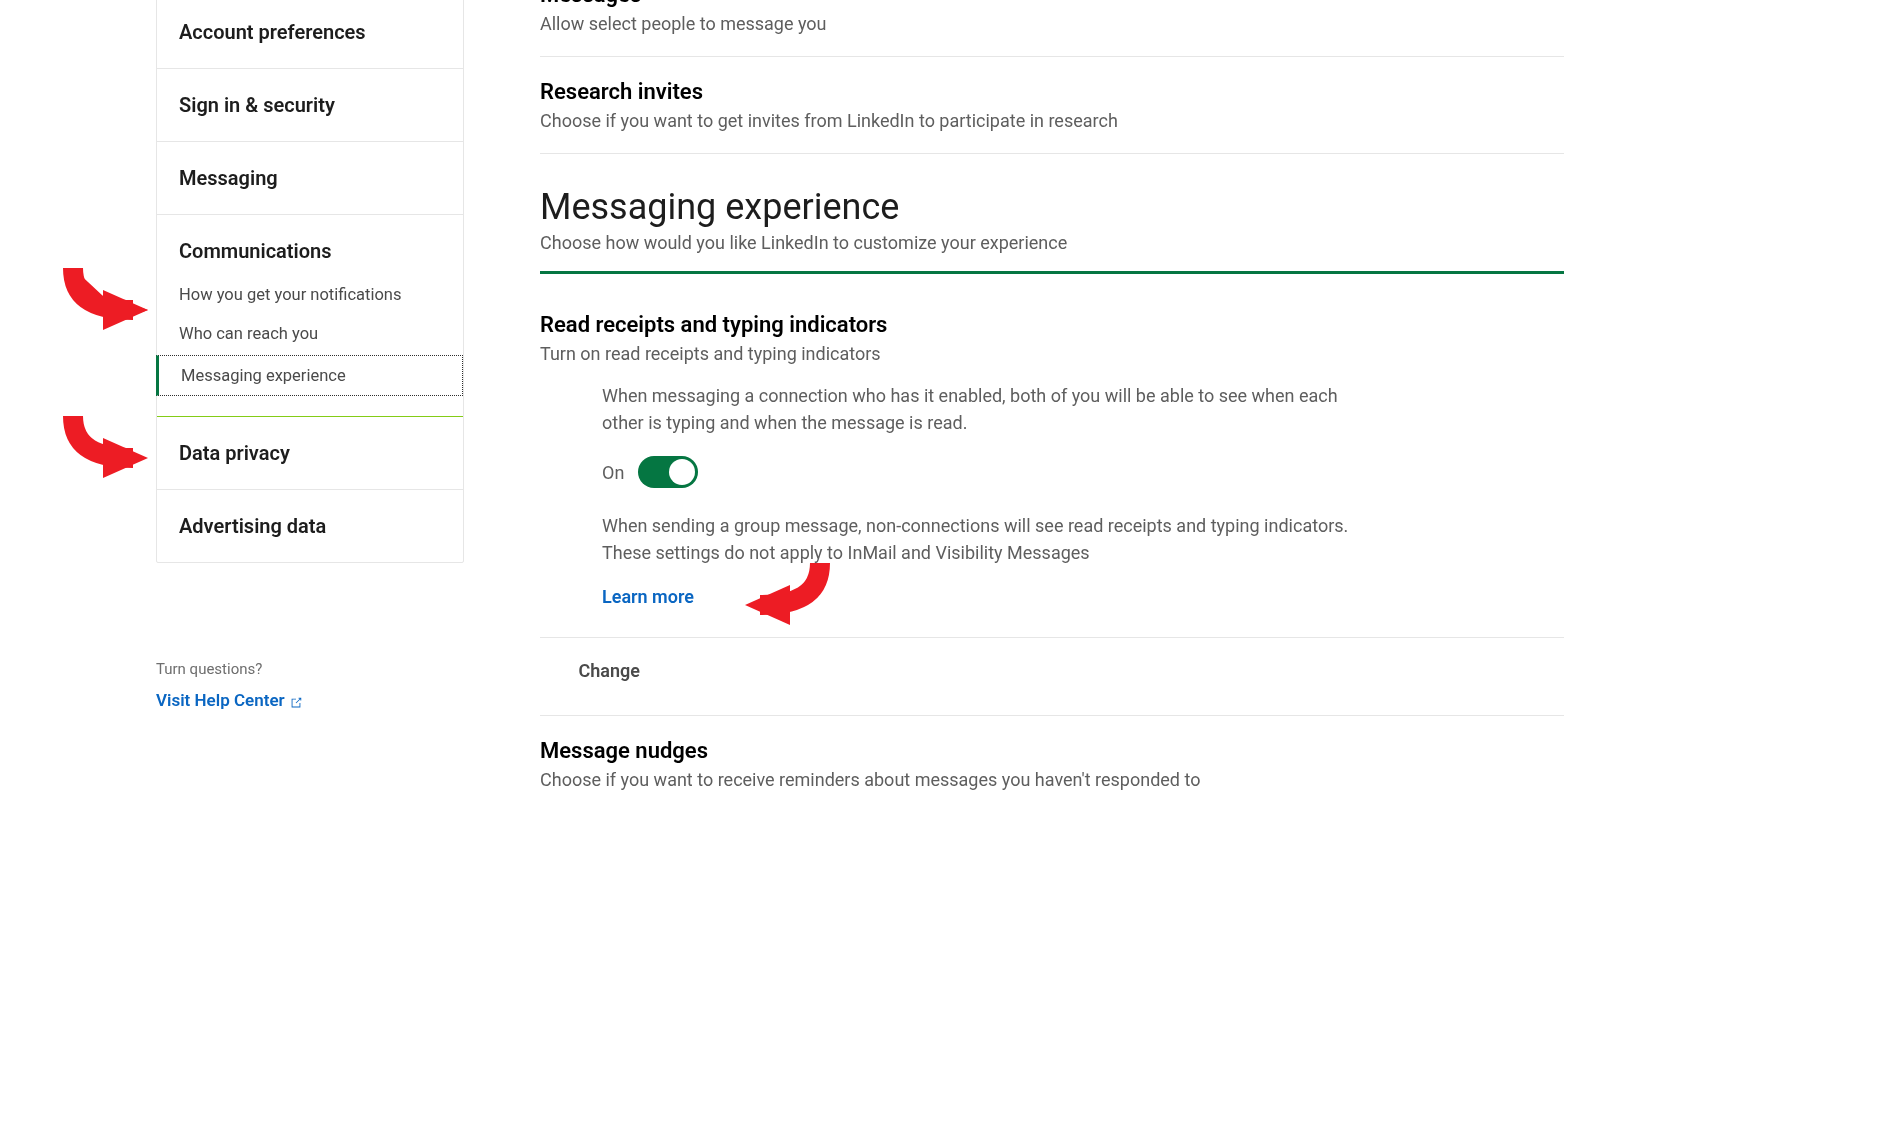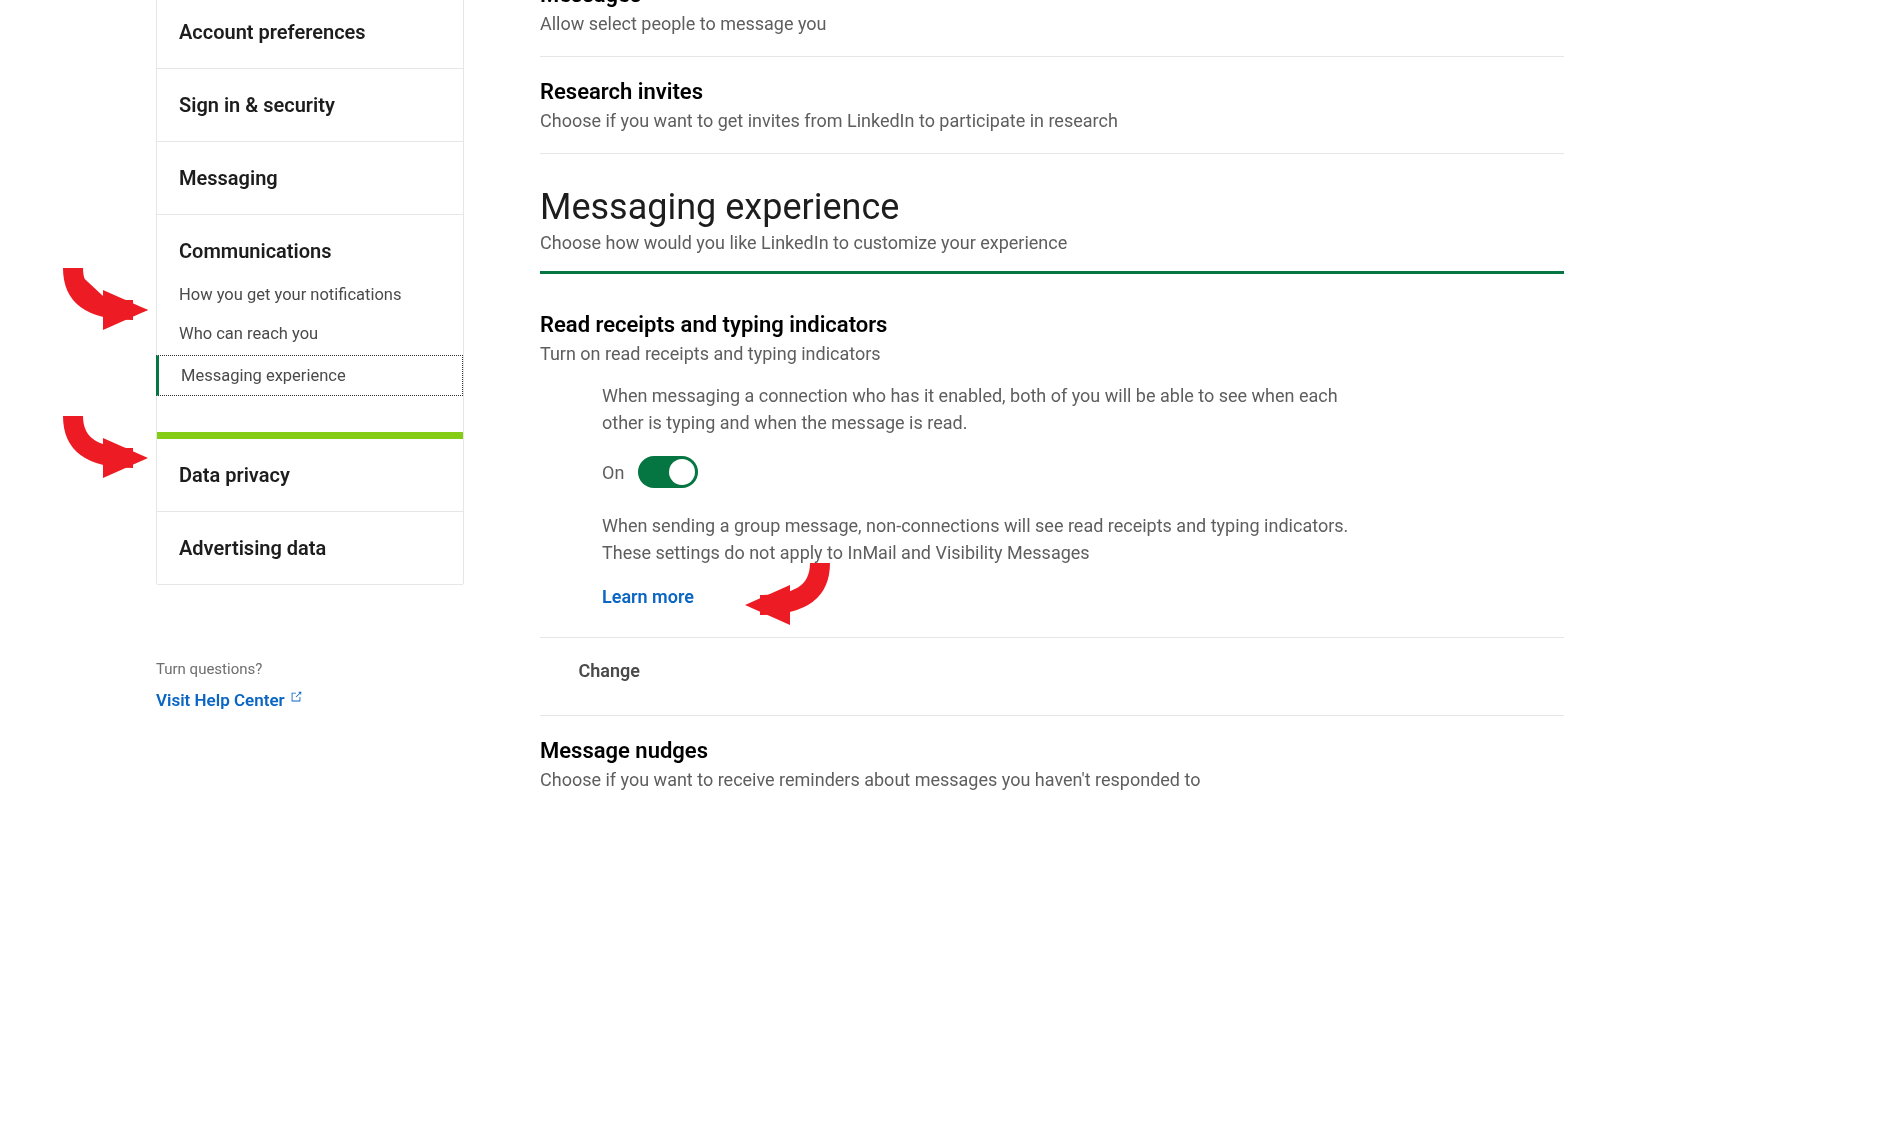--- a/index.html
+++ b/index.html
@@ -2,23 +2,23 @@
 <html><head>
 <meta charset="utf-8">
 <style>
   html,body{margin:0;padding:0;background:#fff;font-family:-apple-system,BlinkMacSystemFont,"Segoe UI",Roboto,Helvetica,Arial,sans-serif;color:#000;font-size:16px;}
   .page{width:1564px;height:1123px;position:relative;overflow:hidden;}
   .sidebar{position:absolute;left:156px;top:-5px;width:306px;background:#fff;border:1px solid #e6e6e6;border-radius:2px;}
   .sidebar-item{padding:24px 22px;border-bottom:1px solid #e6e6e6;font-size:20px;font-weight:600;color:#1d1d1d;cursor:pointer;}
   .sidebar-item.expanded{padding-bottom:0;border-bottom:none;}
   .sidebar-sub{padding:10px 22px;font-size:16.5px;font-weight:400;color:#4a4a4a;cursor:pointer;}
   .sidebar-sub.active{border:1px dotted #2e2e2e;border-left:3px solid #057642;margin:2px 0 2px -1px;padding:10px 22px;}
-  .sidebar-section{padding-bottom:34px;border-bottom:7px solid #84cc16;}
+  .sidebar-section{padding-bottom:18px;border-bottom:1px solid #84cc16;}
   .sidebar-help{position:absolute;left:156px;top:660px;font-size:15px;color:#6e6e6e;}
-  .sidebar-help a{color:#0a66c2;font-weight:600;text-decoration:none;font-size:17px;display:inline-flex;align-items:flex-start;margin-top:12px;}
+  .sidebar-help a{color:#0a66c2;font-weight:600;text-decoration:none;font-size:17px;display:inline-flex;align-items:flex-end;margin-top:12px;}
   .ext-icon{width:14px;height:14px;margin-left:4px;}
 
   .main{position:absolute;left:540px;top:-40px;width:1110px;}
   .setting-row{display:flex;justify-content:space-between;align-items:flex-start;padding:22px 0;border-bottom:1px solid #e6e6e6;}
   .setting-row.last{border-bottom:none;gap:40px;}
   .setting-left{flex:1;}
   .setting-title{font-size:22px;font-weight:600;color:#000;margin:0 0 6px 0;}
   .setting-desc{font-size:18px;color:#5e5e5e;margin:0;}
   .setting-right{text-align:right;margin-left:20px;min-width:80px;}
   .setting-action{font-size:18px;font-weight:600;color:#4a4a4a;cursor:pointer;}

